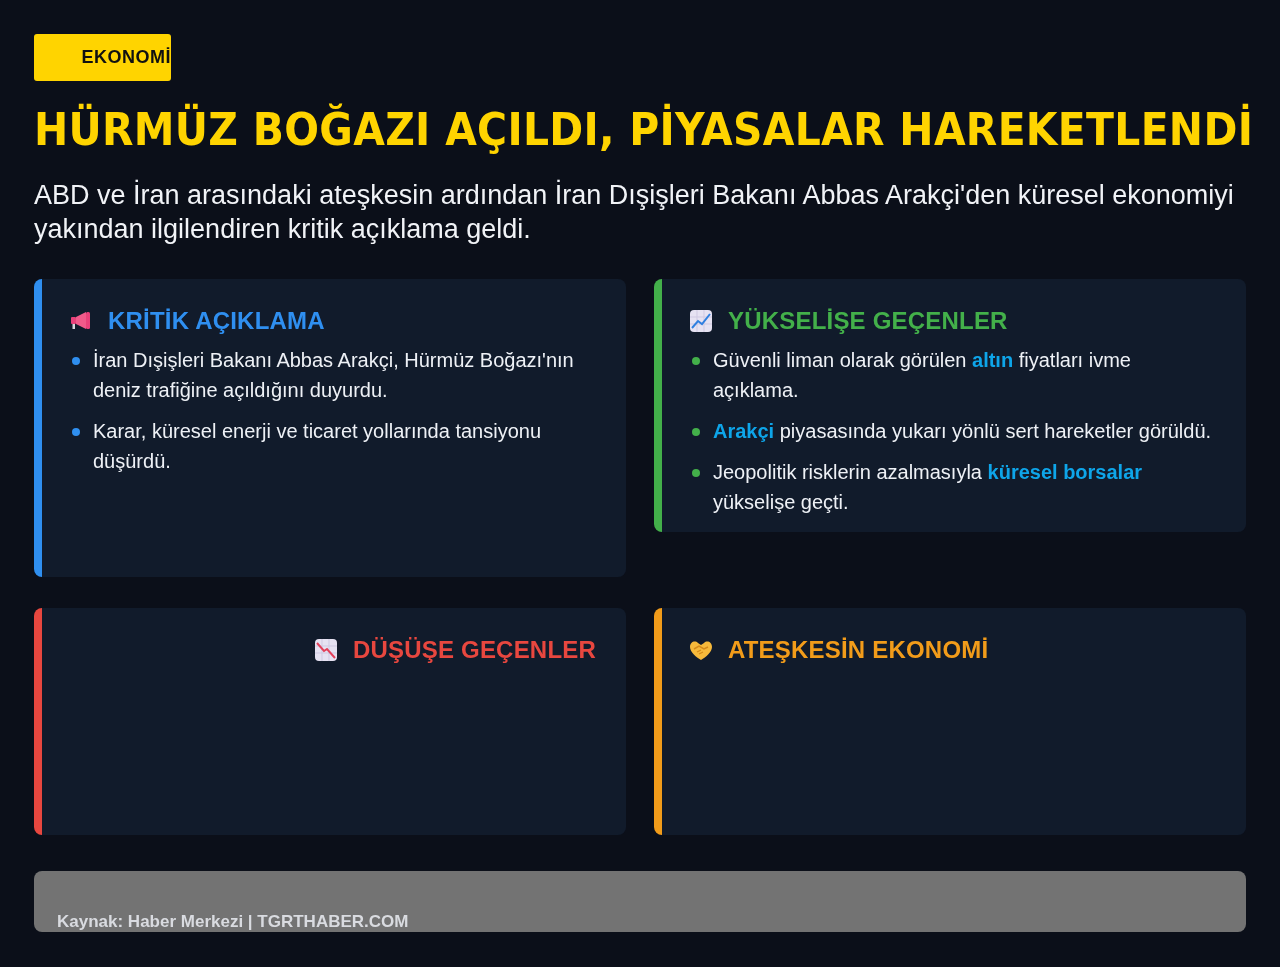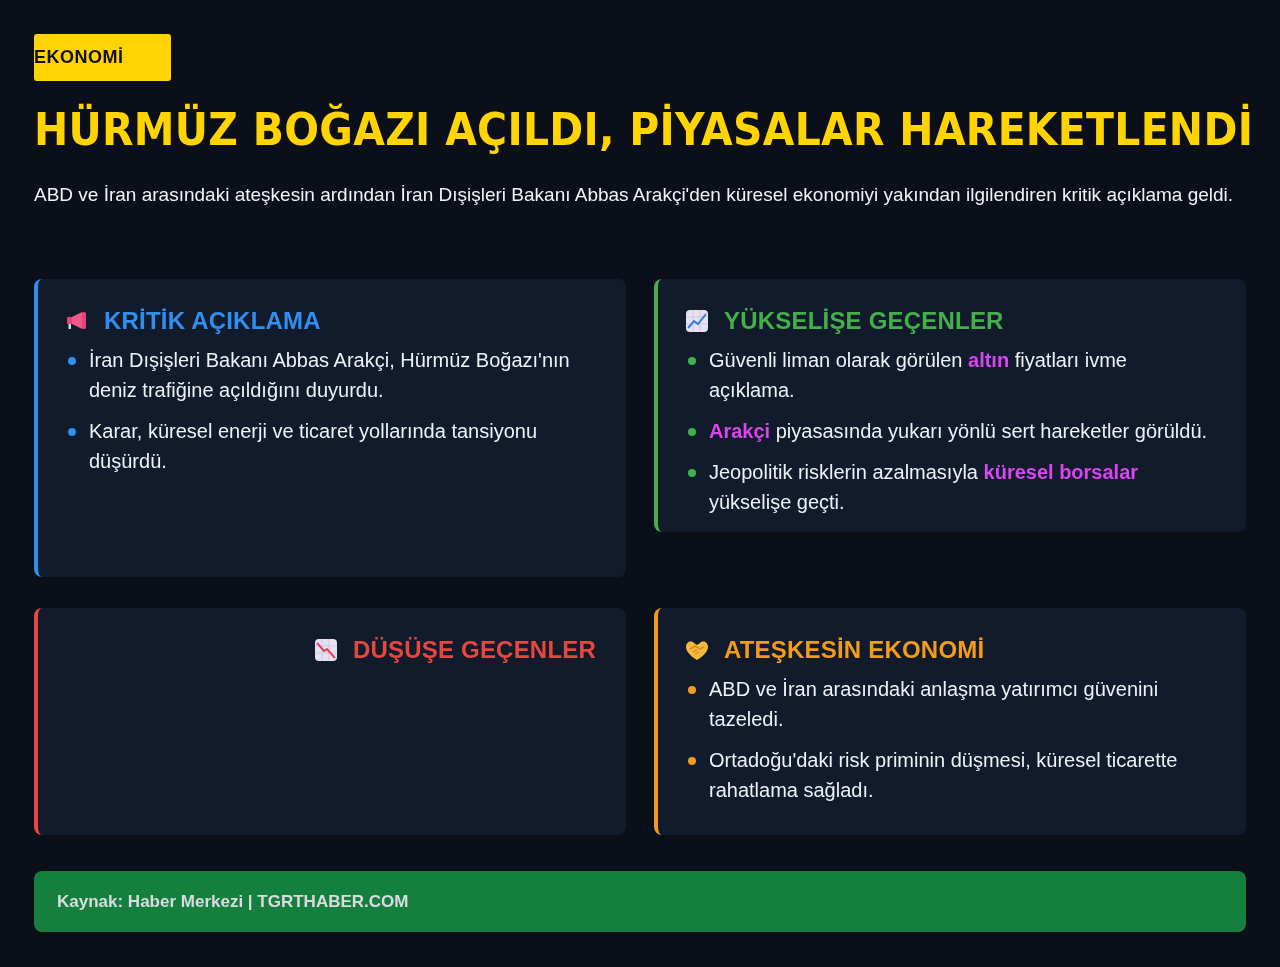--- a/index.html
+++ b/index.html
@@ -17,48 +17,48 @@
   .badge {
     position: absolute;
     left: 34px; top: 34px;
     width: 137px; height: 47px;
     background: #ffd400;
     border-radius: 3px;
     color: #111;
     font-weight: 700;
     font-size: 18px;
     letter-spacing: 0.5px;
-    display: flex; align-items: center; justify-content: flex-start;
+    display: flex; align-items: center; justify-content: flex-end;
   }
   .headline {
     position: absolute;
     left: 34px; top: 104px;
     font-size: 44px;
     font-weight: 800;
     color: #ffd400;
     letter-spacing: 0.3px;
     white-space: nowrap;
     font-family: "DejaVu Sans", sans-serif;
     transform: scaleX(0.93);
     transform-origin: left center;
   }
   .lead {
     position: absolute;
     left: 34px; top: 178px;
     width: 1220px;
-    font-size: 19px;
+    font-size: 27px;
     line-height: 34px;
     color: #f1f3f7;
   }
   .card {
     position: absolute;
     width: 592px;
     background: #111b2b;
     border-radius: 8px;
-    border-left: 4px solid #bef264;
+    border-left: 8px solid #bef264;
     padding: 22px 30px 0 26px;
   }
   .card.c1 { left: 34px; top: 279px; height: 298px; border-left-color: #2f8ff0; }
   .card.c2 { left: 654px; top: 279px; height: 253px; border-left-color: #43b04a; }
   .card.c3 { left: 34px; top: 608px; height: 227px; border-left-color: #e8473f; }
   .card.c4 { left: 654px; top: 608px; height: 227px; border-left-color: #f29c1a; }
   .card-title {
     display: flex; align-items: center;
     height: 40px;
     font-size: 24px;
@@ -91,28 +91,28 @@
     position: absolute;
     left: 4px; top: 12px;
     width: 8px; height: 8px;
     border-radius: 50%;
     background: var(--dot);
   }
   .c1 .card-list li { --dot: #2f8ff0; }
   .c2 .card-list li { --dot: #43b04a; }
   .c3 .card-list li { --dot: #e8473f; }
   .c4 .card-list li { --dot: #f29c1a; }
-  .card-list b { font-weight: 700; color: #d946ef; }
+  .card-list b { font-weight: 700; color: #0ea5e9; }
   .footer {
     position: absolute;
     left: 34px; top: 871px;
     width: 1212px; height: 61px;
-    background: #15803d;
+    background: #737373;
     border-radius: 8px;
-    display: flex; align-items: center;
+    display: flex; align-items: flex-end;
     padding-left: 23px;
     font-size: 17px;
     font-weight: 700;
     color: #d9dbe0;
   }
 </style>
 </head>
 <body>
 
 <div class="badge">
@@ -176,21 +176,17 @@
   <div class="card-title">
     <span class="card-icon">
       <svg width="26" height="22" viewBox="0 0 26 22">
         <path d="M2 8 C2 3 7 1 10 4 L13 6 L16 4 C19 1 24 3 24 8 C24 13 18 18 13 21 C8 18 2 13 2 8 Z" fill="#f6b93b"></path>
         <path d="M6 10 L11 7 L16 10 L20 8" stroke="#d48a1a" stroke-width="1.5" fill="none"></path>
         <path d="M9 13 L13 11 M11 15 L15 13" stroke="#d48a1a" stroke-width="1.3"></path>
       </svg>
     </span>
     <span>ATEŞKESİN EKONOMİ</span>
   </div>
-  <ul class="card-list">
-      <li><span>ABD ve İran arasındaki anlaşma yatırımcı güvenini tazeledi.</span></li>
-      <li><span>Ortadoğu'daki risk priminin düşmesi, küresel ticarette rahatlama sağladı.</span></li>
-    </ul>
 </section>
 
 <div class="footer">
   <span>Kaynak: Haber Merkezi | TGRTHABER.COM</span>
 </div>
 
 </body></html>

